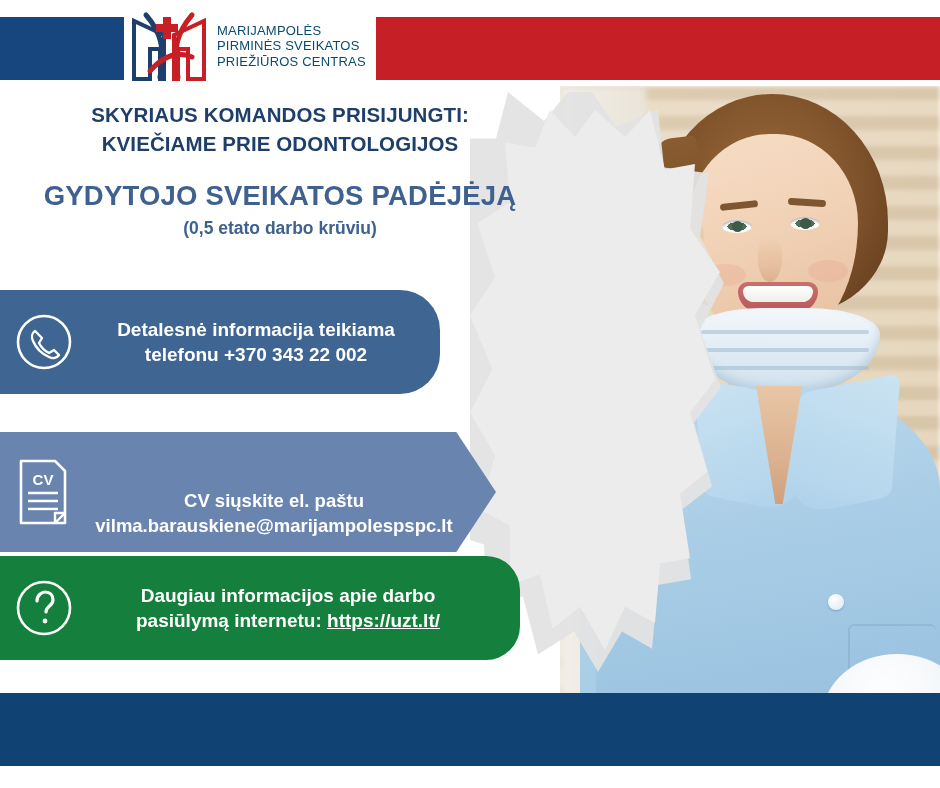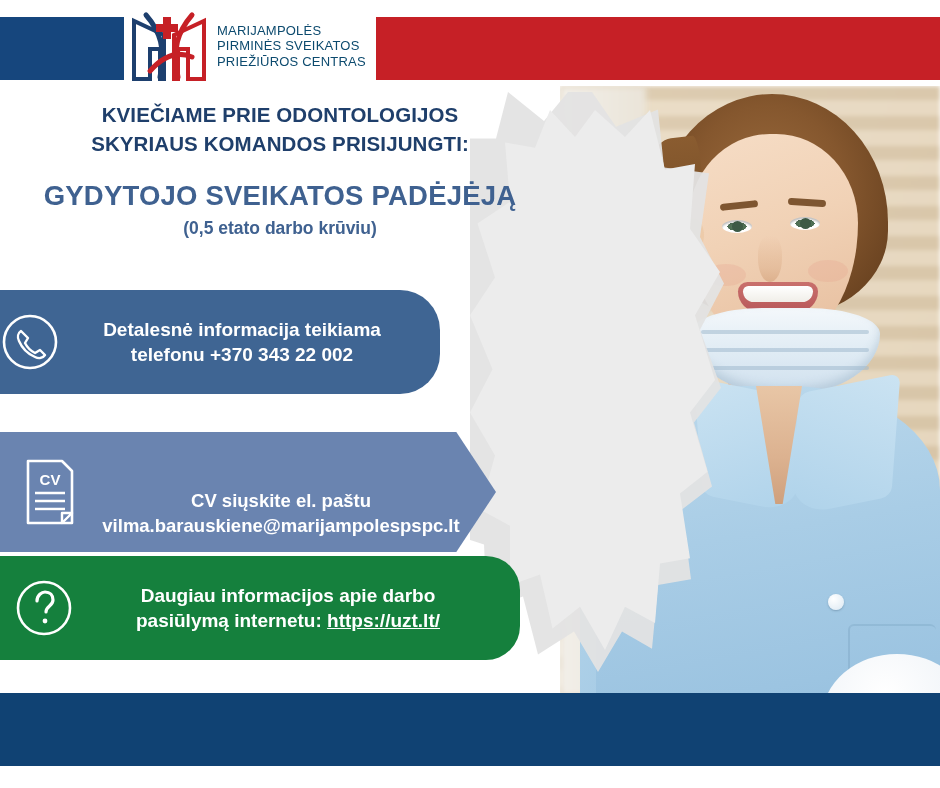--- a/index.html
+++ b/index.html
@@ -249,29 +249,29 @@
   }
   .ibox .txt{
     font-weight:700; text-align:center; line-height:1.34;
   }
   .ibox .icon{flex:0 0 auto; display:flex; align-items:center; justify-content:center;}
 
   #box1{
     left:0; top:290px; width:440px; height:104px;
     background:#3f6593;
     border-radius:0 40px 40px 0;
-    box-sizing:border-box;
+    padding-left:14px; box-sizing:border-box;
   }
   #box1 .txt{font-size:19px; width:356px; margin-left:4px;}
 
   #box2{
     left:0; top:432px; width:496px; height:120px;
     background:#6a84b0;
     clip-path:polygon(0 0, 92% 0, 100% 50%, 92% 100%, 0 100%);
-    padding-left:21px; box-sizing:border-box;
+    padding-left:14px; box-sizing:border-box;
   }
   #box2 .txt{font-size:18.5px; width:400px; margin-left:2px;margin-top:44px;}
 
   #box3{
     left:0; top:556px; width:520px; height:104px;
     background:#15803d;
     border-radius:0 34px 34px 0;
     padding-left:14px; box-sizing:border-box;
   }
   #box3 .txt{font-size:19px; width:420px; margin-left:4px;}
@@ -345,22 +345,22 @@
       </svg>
     </div>
     <div class="logo-text">
       <span>MARIJAMPOLĖS</span>
       <span>PIRMINĖS SVEIKATOS</span>
       <span>PRIEŽIŪROS CENTRAS</span>
     </div>
   </div>
 
   <div class="head-top">
+    <div>SKYRIAUS KOMANDOS PRISIJUNGTI:</div>
     <div>KVIEČIAME PRIE ODONTOLOGIJOS</div>
-    <div>SKYRIAUS KOMANDOS PRISIJUNGTI:</div>
   </div>
   <div class="head-main">GYDYTOJO SVEIKATOS PADĖJĖJĄ</div>
   <div class="head-sub">(0,5 etato darbo krūviu)</div>
 
   <div class="ibox" id="box1">
     <div class="icon">
       <svg width="60" height="60" viewBox="0 0 60 60" xmlns="http://www.w3.org/2000/svg">
         <circle cx="30" cy="30" r="26" fill="none" stroke="#ffffff" stroke-width="2.6"></circle>
         <path d="M21 19 c-3 2 -4 6 -2 10 c3 7 9 13 16 16 c4 2 8 1 10 -2 l-5 -5 l-5 3 c-4 -2 -8 -6 -10 -10 l3 -5 z" fill="none" stroke="#ffffff" stroke-width="2.4" stroke-linejoin="round"></path>
       </svg>

